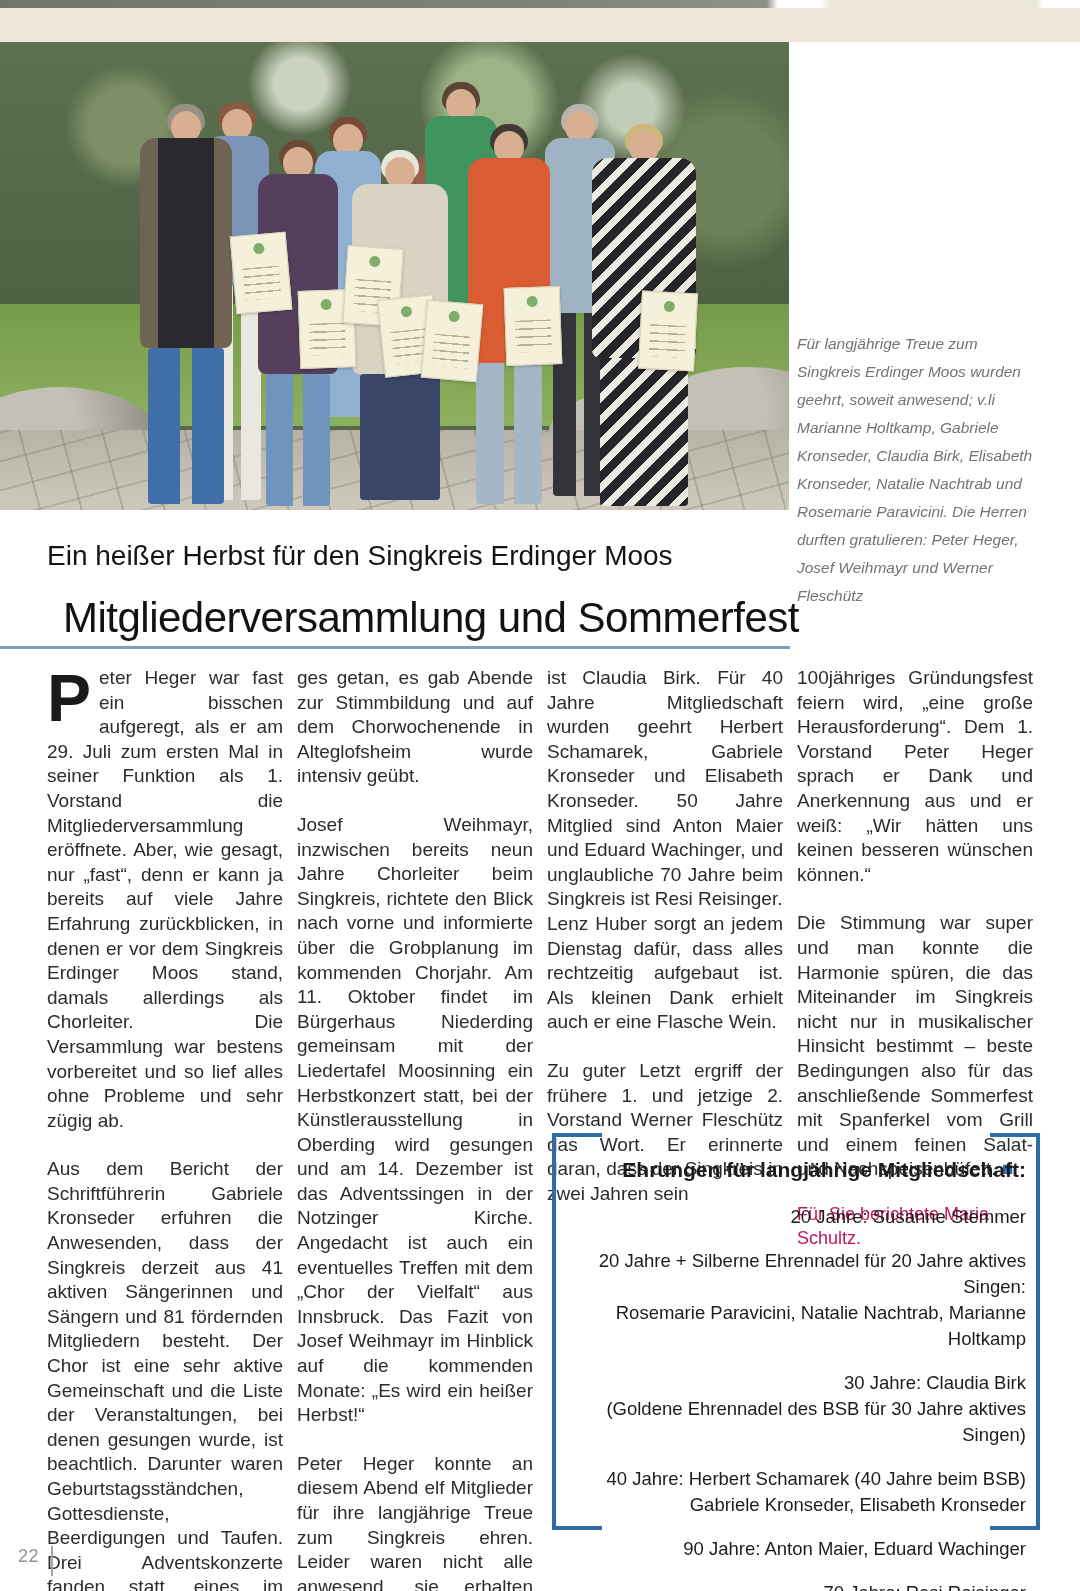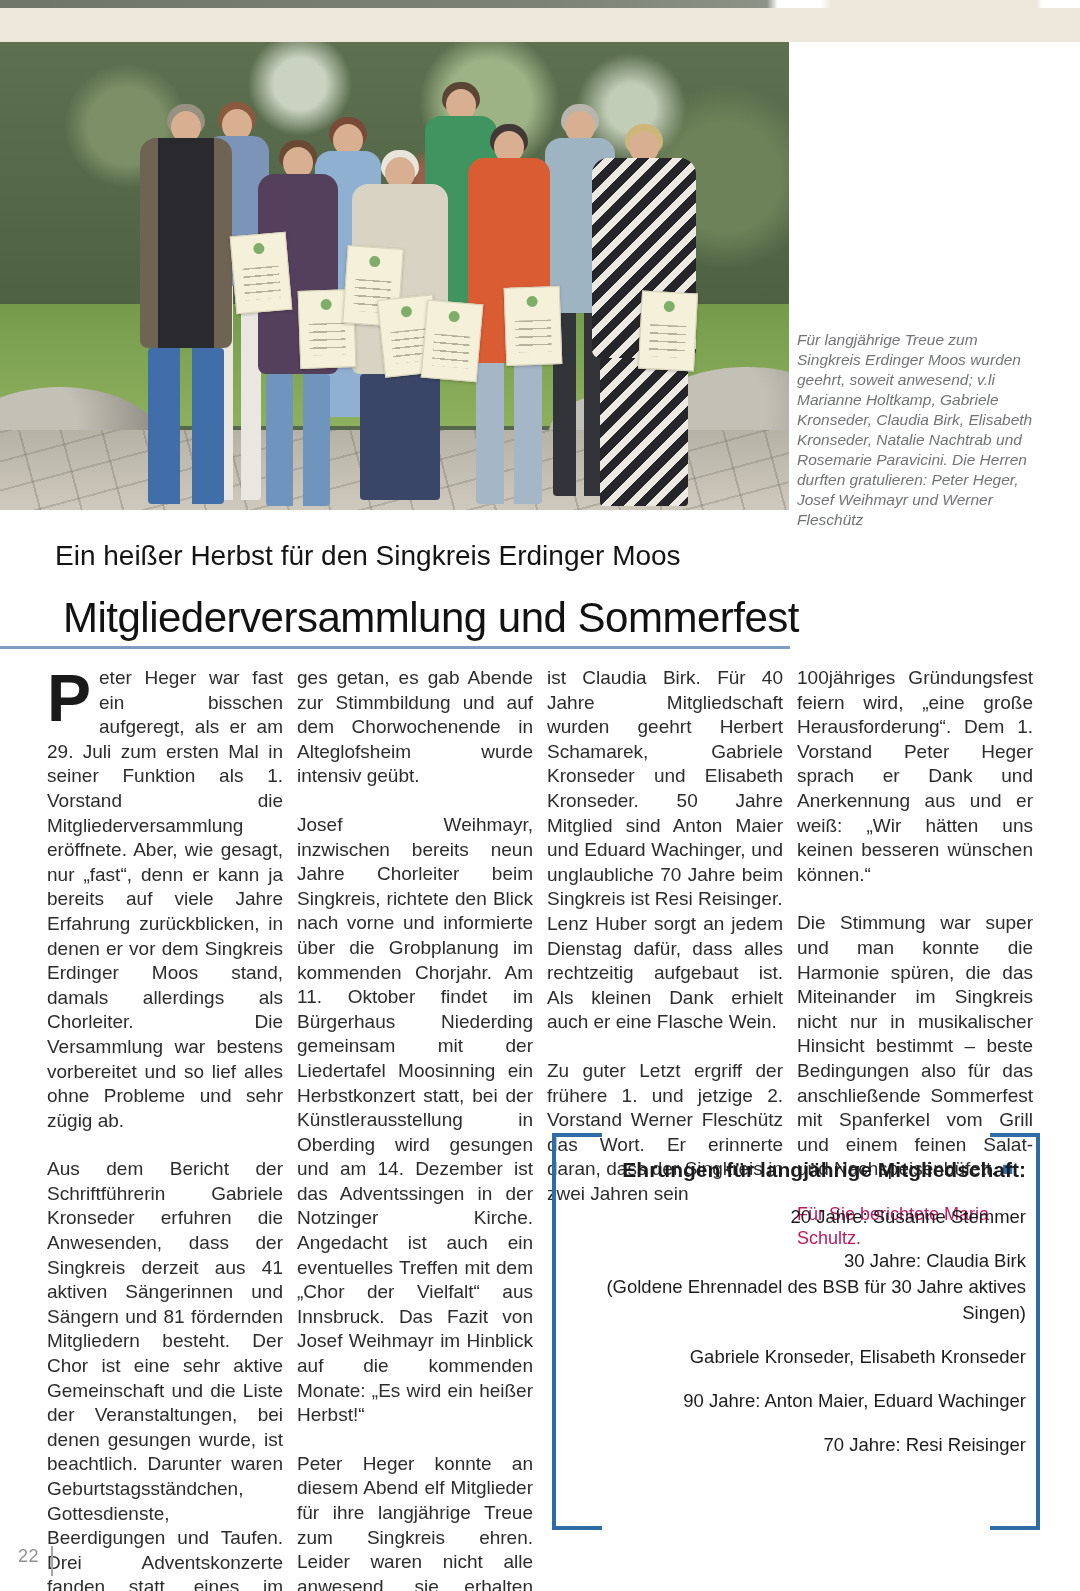--- a/index.html
+++ b/index.html
@@ -41,23 +41,23 @@
   .jacket .p-torso{background:linear-gradient(90deg,#6f6354 0 20%,#2a2a2e 20% 80%,#6f6354 80%);}
   .pattern .p-torso,.pattern .p-bottom{background:repeating-linear-gradient(135deg,#26262a 0 9px,#ece9e2 9px 16px);}
   .cert{position:absolute;width:54px;height:76px;background:#f4f0da;border:1px solid #d8d2b8;
     box-shadow:0 1px 3px rgba(0,0,0,.25);}
   .cert::before{content:"";position:absolute;left:50%;top:8px;transform:translateX(-50%);
     width:11px;height:11px;border-radius:50%;background:#7fae6a;}
   .cert::after{content:"";position:absolute;left:9px;right:9px;top:32px;height:32px;
     background:repeating-linear-gradient(180deg,#b5b19a 0 1.5px,transparent 1.5px 8px);}
   
   .caption{position:absolute;left:797px;top:330px;width:240px;font-style:italic;
-    font-size:15.5px;line-height:20px;color:#717376;}
-  
-  .kicker{position:absolute;left:47px;top:540px;font-size:28px;color:#141414;letter-spacing:0;margin-left:8px;}
+    font-size:15.5px;line-height:28px;color:#717376;}
+  
+  .kicker{position:absolute;left:47px;top:540px;font-size:28px;color:#141414;letter-spacing:0;}
   .title{position:absolute;left:47px;top:578px;margin:16px;font-size:42px;font-weight:400;
     letter-spacing:-0.5px;color:#121212;}
   .rule{position:absolute;left:0;top:646px;width:790px;height:3px;background:var(--rule);}
   
   .columns{position:absolute;left:47px;top:666px;width:990px;display:flex;gap:14px;}
   .col{width:236px;flex:0 0 236px;font-size:19px;line-height:24.6px;text-align:justify;
     hyphens:auto;-webkit-hyphens:auto;}
   .para{margin:0 0 24px 0;}
   .para.tight{margin-bottom:0;}
   .dropcap{float:left;font-size:66px;line-height:56px;font-weight:700;color:#1a1a1a;
@@ -196,24 +196,29 @@
     <span class="stub tl"></span>
     <span class="stub tr"></span>
     <span class="stub bl"></span>
     <span class="stub br"></span>
     <h2>Ehrungen für langjährige Mitgliedschaft:</h2>
     <div class="entry">
       <div class="entry-line1"><b>20 Jahre:</b><span> Susanne Stemmer</span></div>
 
     </div>
     <div class="entry">
+      <div class="entry-line1"><b>20 Jahre + Silberne Ehrennadel für 20 Jahre aktives Singen:</b><span></span></div>
+      <div class="entry-line2">Rosemarie Paravicini, Natalie Nachtrab, Marianne Holtkamp</div>
+    </div>
+    <div class="entry">
       <div class="entry-line1"><b>30 Jahre:</b><span> Claudia Birk</span></div>
       <div class="entry-line2">(Goldene Ehrennadel des BSB für 30 Jahre aktives Singen)</div>
     </div>
     <div class="entry">
+      <div class="entry-line1"><b>40 Jahre:</b><span> Herbert Schamarek (40 Jahre beim BSB)</span></div>
       <div class="entry-line2">Gabriele Kronseder, Elisabeth Kronseder</div>
     </div>
     <div class="entry">
       <div class="entry-line1"><b>90 Jahre:</b><span> Anton Maier, Eduard Wachinger</span></div>
 
     </div>
     <div class="entry">
       <div class="entry-line1"><b>70 Jahre:</b><span> Resi Reisinger</span></div>
 
     </div>

